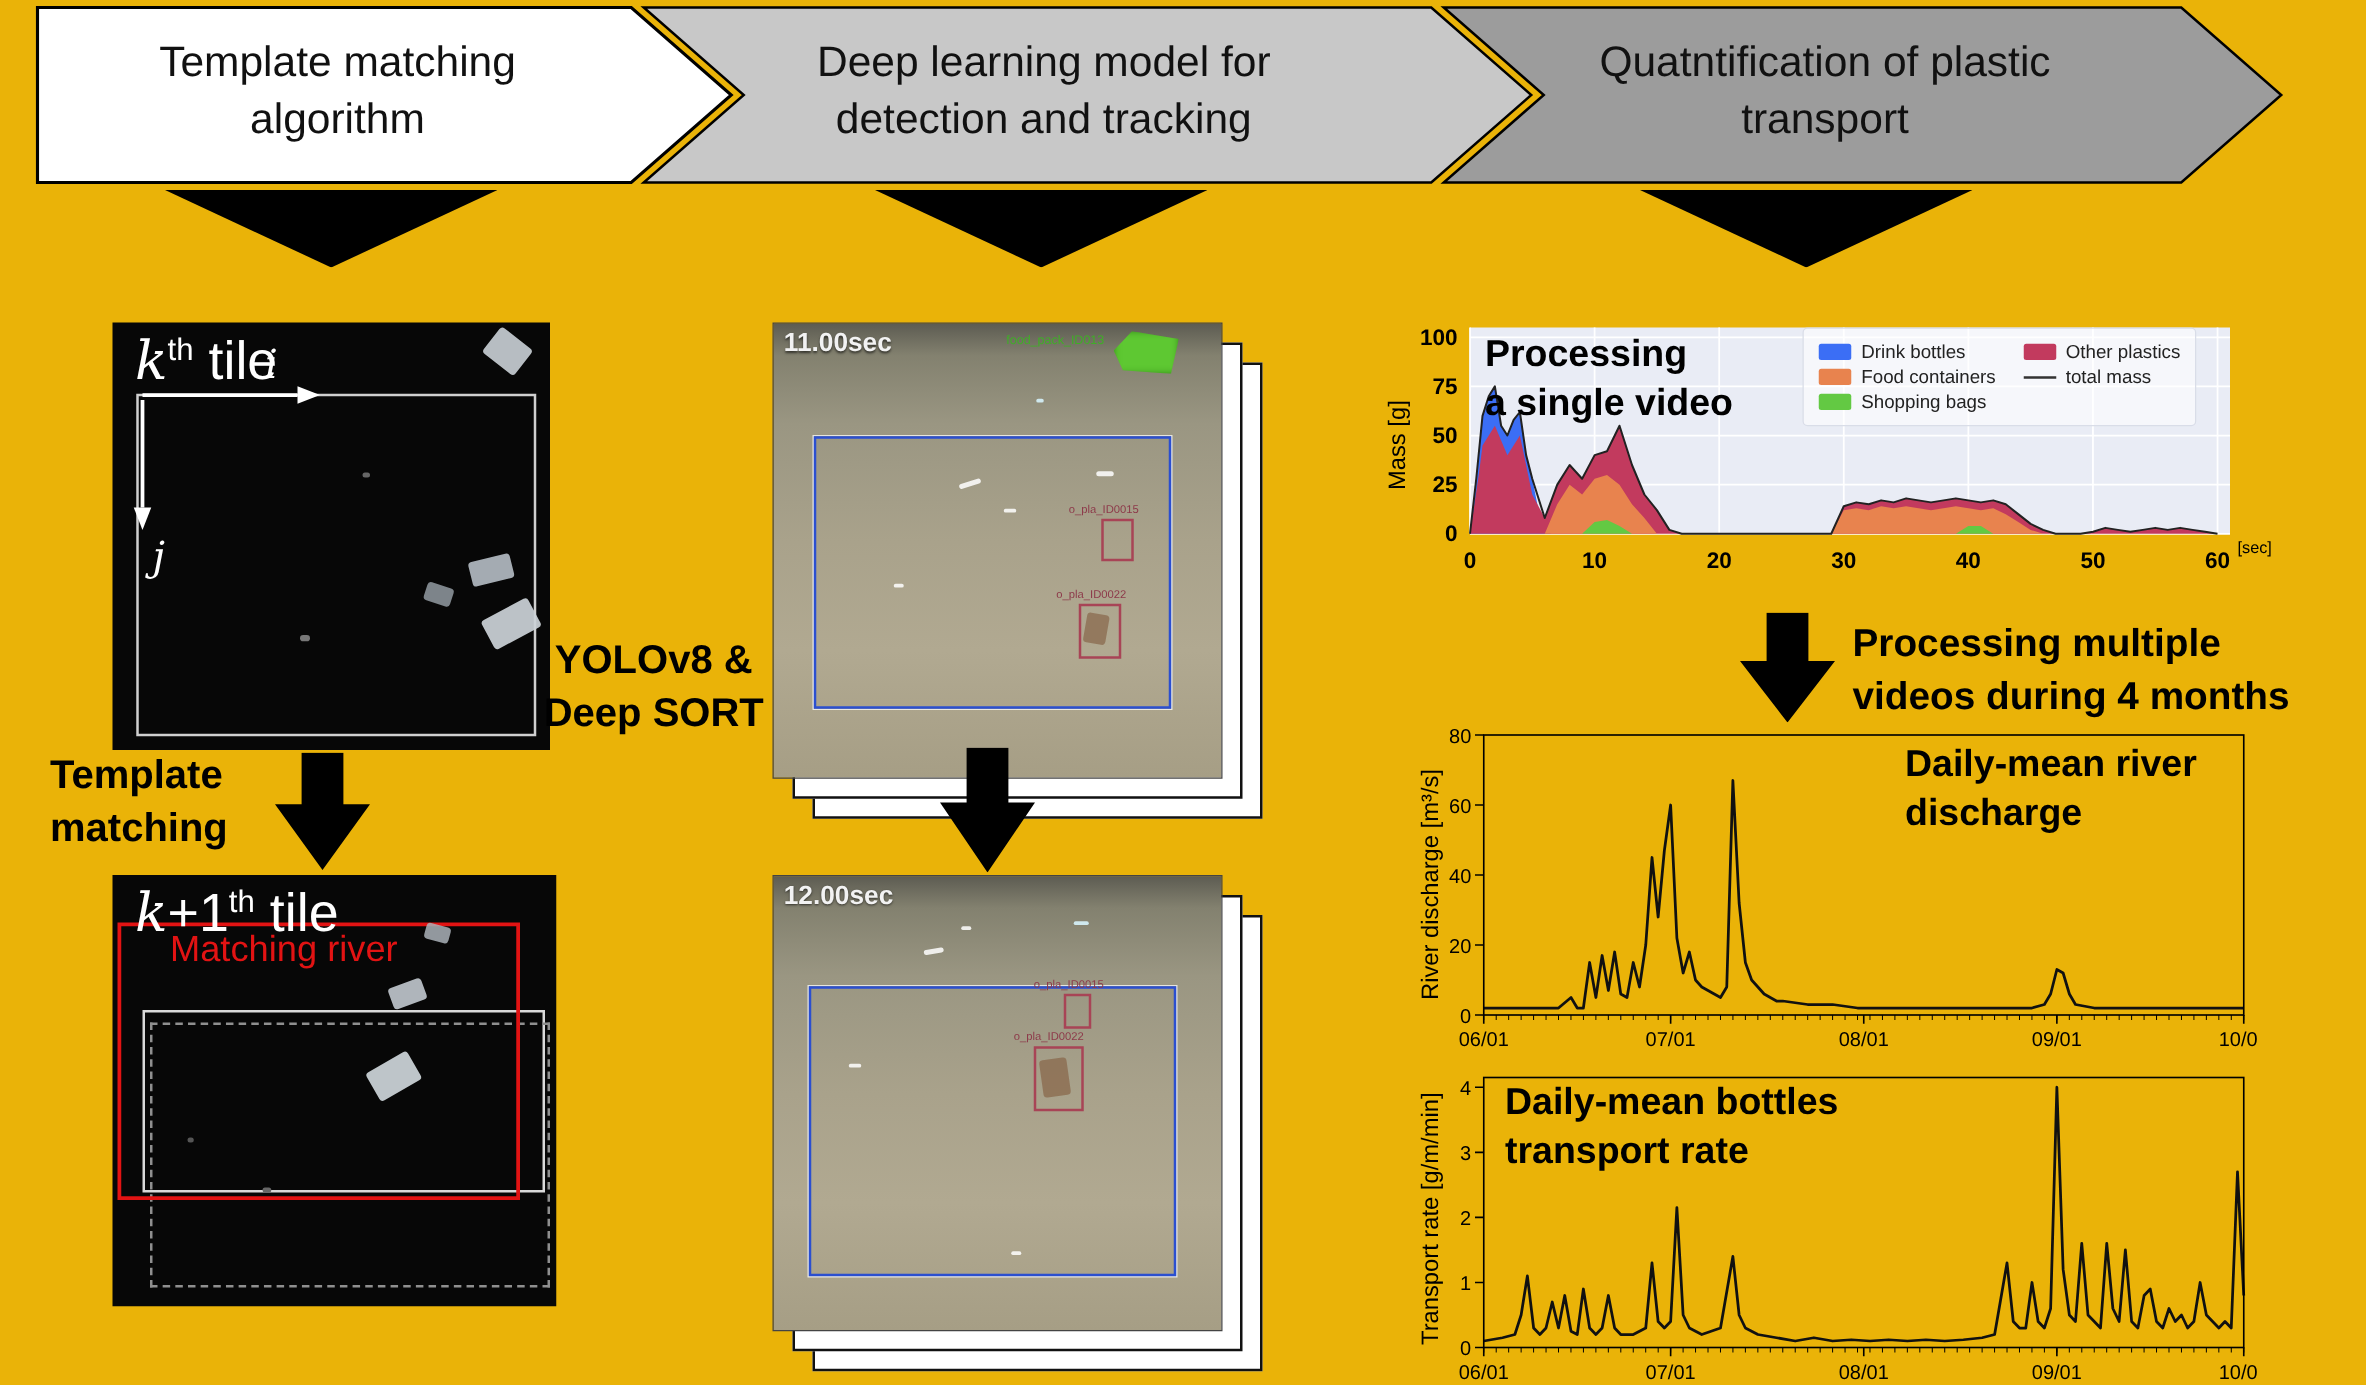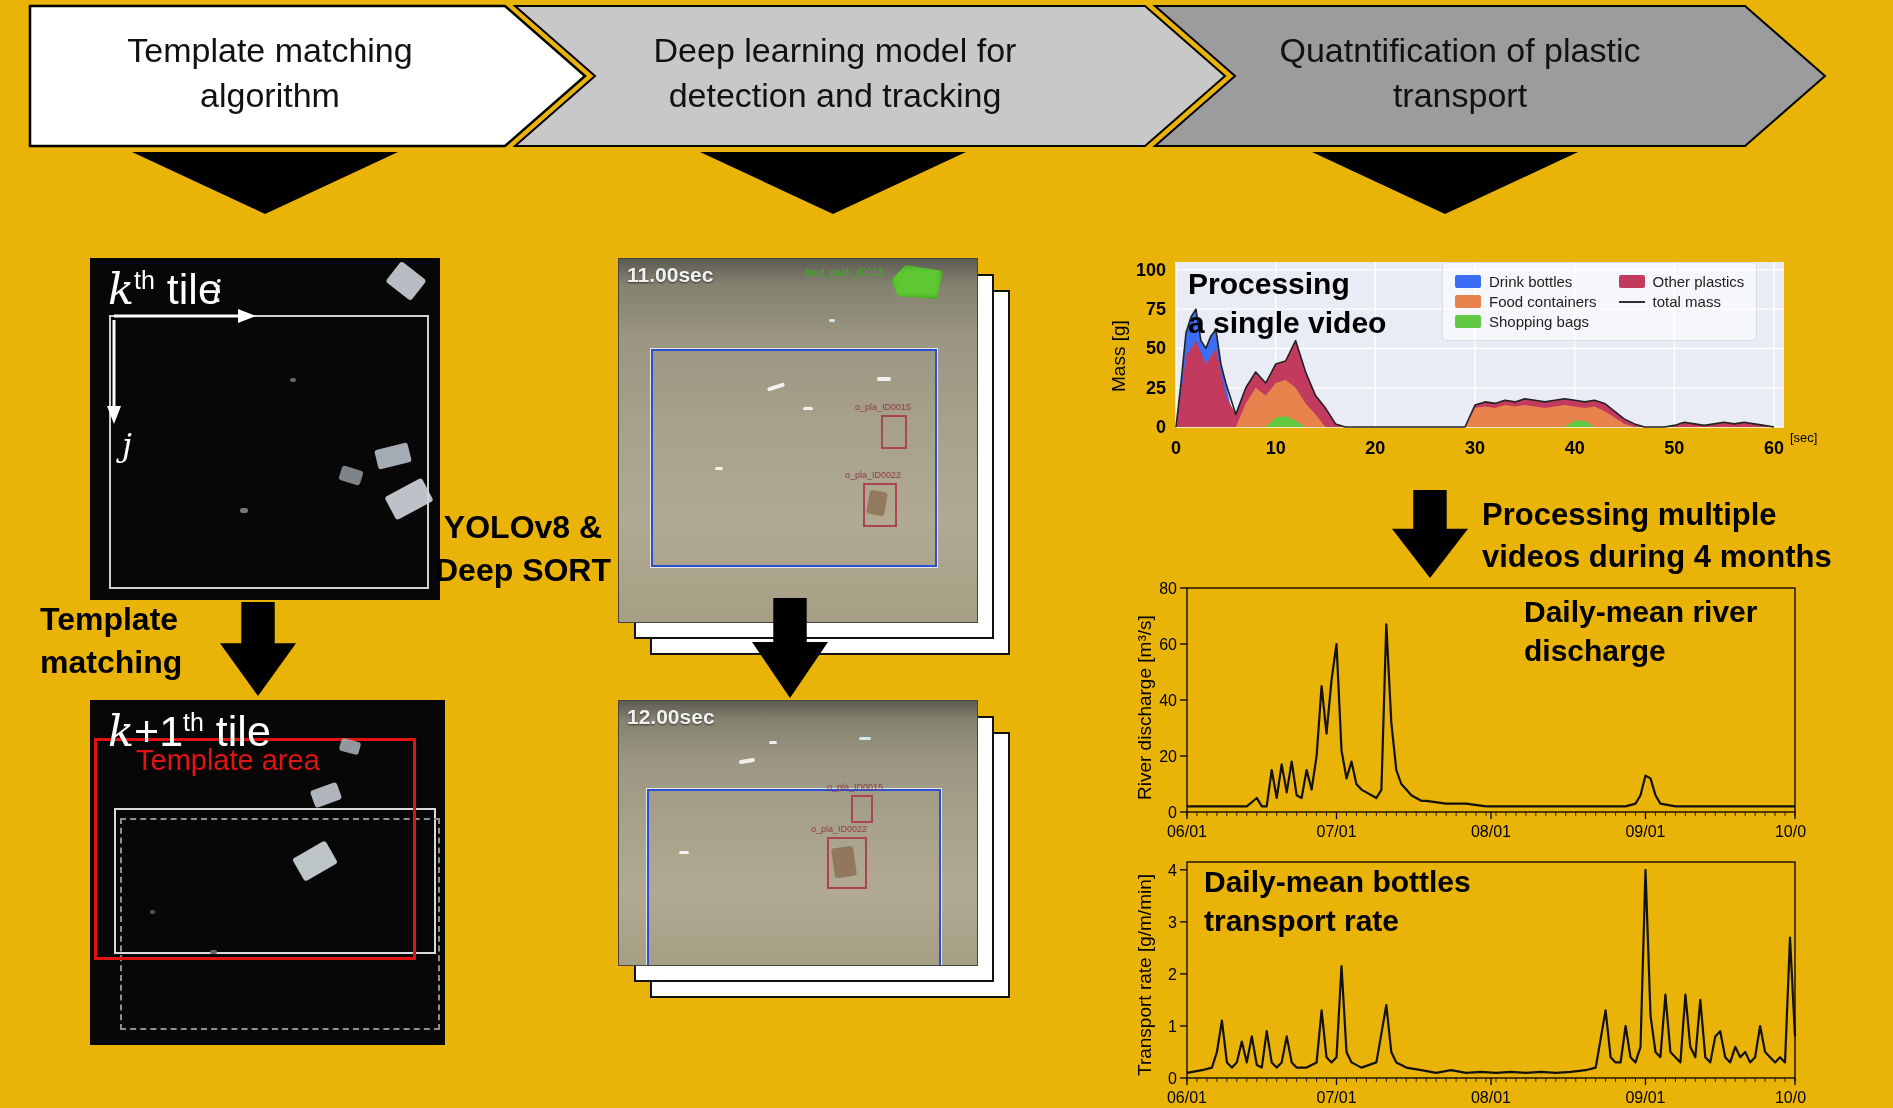--- a/index.html
+++ b/index.html
@@ -84,21 +84,21 @@
 
   <div class="step-label" style="left:40px;top:598px">Template
 matching</div>
   <div class="barrow" style="left:220px;top:602px;width:76px;height:94px"></div>
 
   <div class="tile" style="left:90px;top:700px;width:355px;height:345px">
     <div class="whiterect" style="left:24px;top:108px;width:318px;height:142px"></div>
     <div class="dashrect" style="left:30px;top:118px;width:316px;height:208px"></div>
     <div class="redrect" style="left:4px;top:38px;width:316px;height:216px"></div>
     <div class="tile-label"><i>k</i><span>+1</span><sup>th</sup><span> tile</span></div>
-    <div class="matching-label" style="left:46px;top:44px">Template area</div>
+    <div class="matching-label" style="left:46px;top:44px">Matching river</div>
     <div class="blob" style="left:250px;top:40px;width:20px;height:13px;background:#aab2b8;transform:rotate(15deg);opacity:.85"></div>
     <div class="blob" style="left:222px;top:86px;width:28px;height:18px;background:#c2c9cf;transform:rotate(-20deg);opacity:.9"></div>
     <div class="blob" style="left:206px;top:148px;width:38px;height:26px;background:#ced6da;transform:rotate(-30deg);opacity:.92"></div>
     <div class="blob" style="left:120px;top:250px;width:7px;height:4px;background:#666"></div>
     <div class="blob" style="left:60px;top:210px;width:5px;height:4px;background:#555"></div>
   </div>
 
   <div class="frame-stack" style="left:618px;top:258px;width:360px;height:365px">
     <div class="sheet s2"></div>
     <div class="sheet s1"></div>
@@ -117,21 +117,21 @@
       <div class="det-label" style="left:226px;top:211px">o_pla_ID0022</div>
       <div class="det-box" style="left:244px;top:224px;width:30px;height:40px"></div>
       <div class="blob" style="left:249px;top:232px;width:18px;height:24px;background:#8a6a4e;opacity:.75;transform:rotate(10deg)"></div>
     </div>
   </div>
 
   <div class="step-label" style="left:428px;top:506px;width:190px;text-align:center">YOLOv8 &amp;
 Deep SORT</div>
   <div class="barrow" style="left:752px;top:598px;width:76px;height:100px"></div>
 
-  <div class="frame-stack" style="left:618px;top:700px;width:360px;height:266px">
+  <div class="frame-stack" style="left:618px;top:700px;width:360px;height:365px">
     <div class="sheet s2"></div>
     <div class="sheet s1"></div>
     <div class="vframe">
       <div class="timestamp">12.00sec</div>
       <div class="region-box" style="left:28px;top:88px;width:290px;height:228px"></div>
       <div class="streak" style="left:120px;top:58px;width:16px;height:4px;transform:rotate(-10deg)"></div>
       <div class="streak" style="left:150px;top:40px;width:8px;height:3px"></div>
       <div class="streak" style="left:60px;top:150px;width:10px;height:3px"></div>
       <div class="streak" style="left:240px;top:36px;width:12px;height:3px;background:#cfe8ee"></div>
       <div class="streak" style="left:190px;top:300px;width:8px;height:3px"></div>

